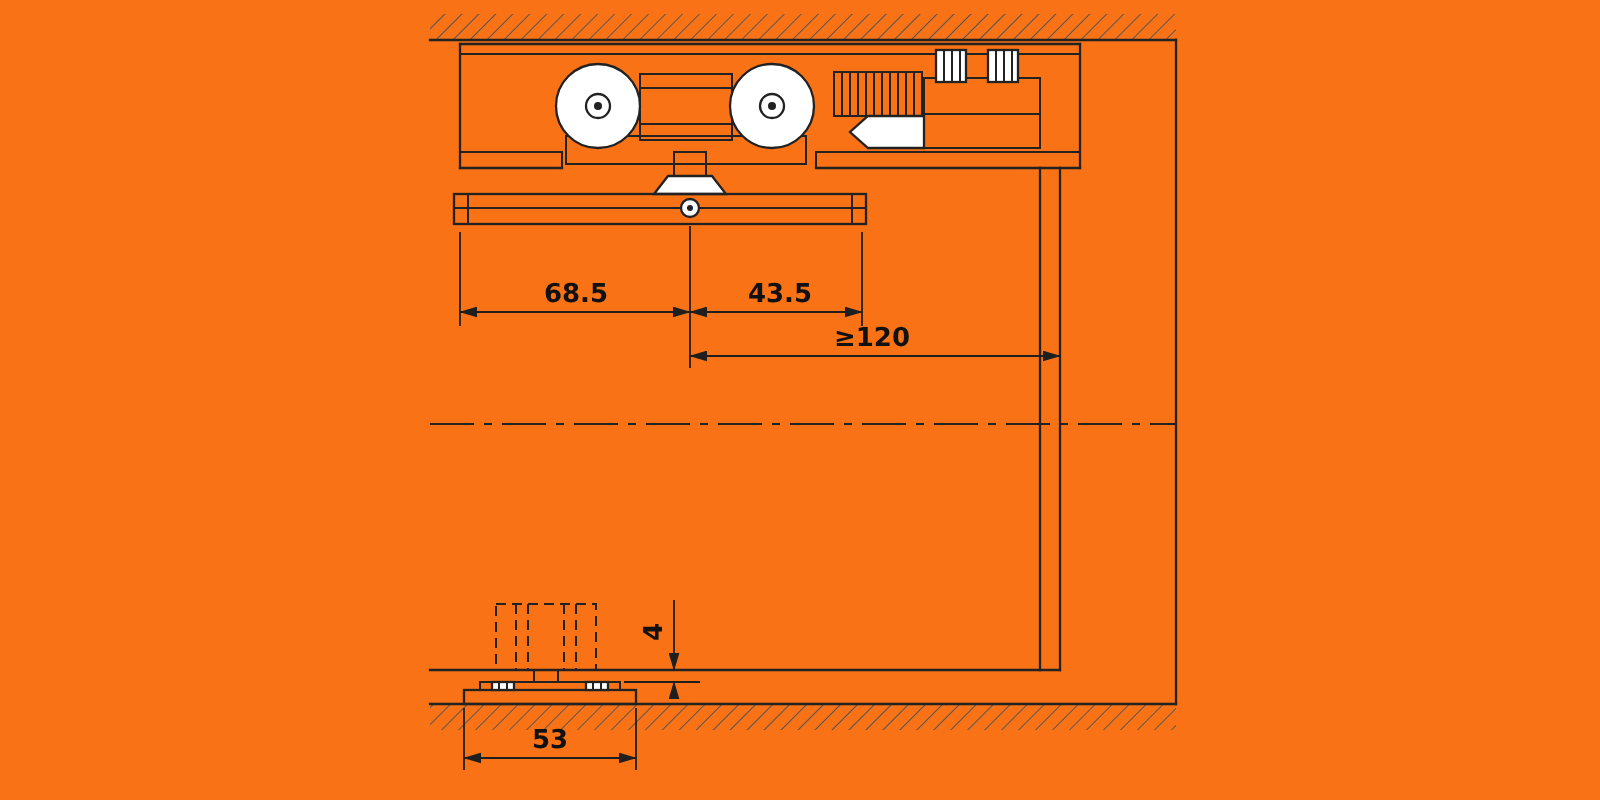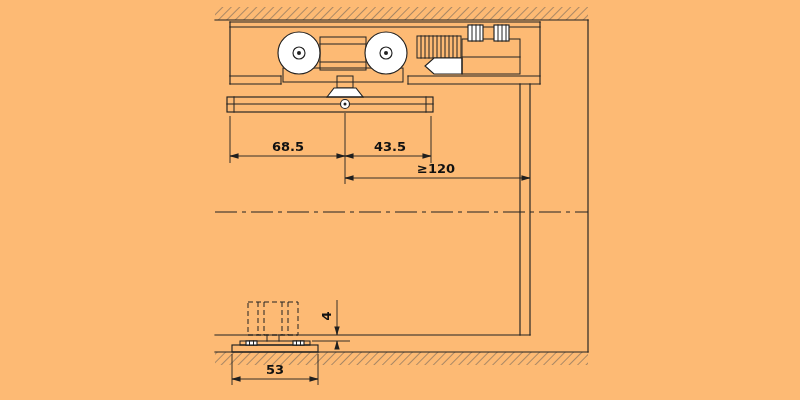--- a/index.html
+++ b/index.html
@@ -1,16 +1,16 @@
 <!DOCTYPE html>
 <html><head>
 <meta charset="utf-8">
 <style>
   html,body{margin:0;padding:0;background:#fff}
-  .canvas{width:800px;height:400px;background:#fdba74;position:relative;font-family:"DejaVu Sans",sans-serif;overflow:hidden}
+  .canvas{width:800px;height:400px;background:#f97316;position:relative;font-family:"DejaVu Sans",sans-serif;overflow:hidden}
   svg{display:block}
   .s  {stroke:#222;stroke-width:1.15;fill:none;stroke-linecap:square}
   .thin{stroke:#222;stroke-width:1;fill:none;stroke-linecap:square}
   .fw {stroke:#222;stroke-width:1.15;fill:#fff}
   .dash{stroke:#222;stroke-width:1;fill:none;stroke-dasharray:5 3}
   .cl {stroke:#222;stroke-width:1;fill:none;stroke-dasharray:22 5 4 5}
   .dimline{stroke:#1f1f1f;stroke-width:0.9;fill:none}
   .dim-text{font-family:"DejaVu Sans",sans-serif;font-size:13px;font-weight:bold;fill:#111;text-anchor:middle}
 </style>
 </head>

